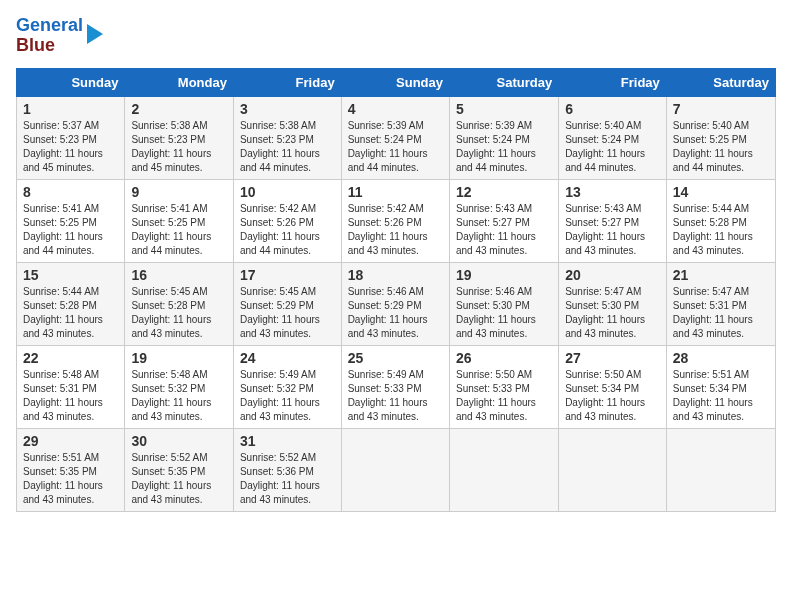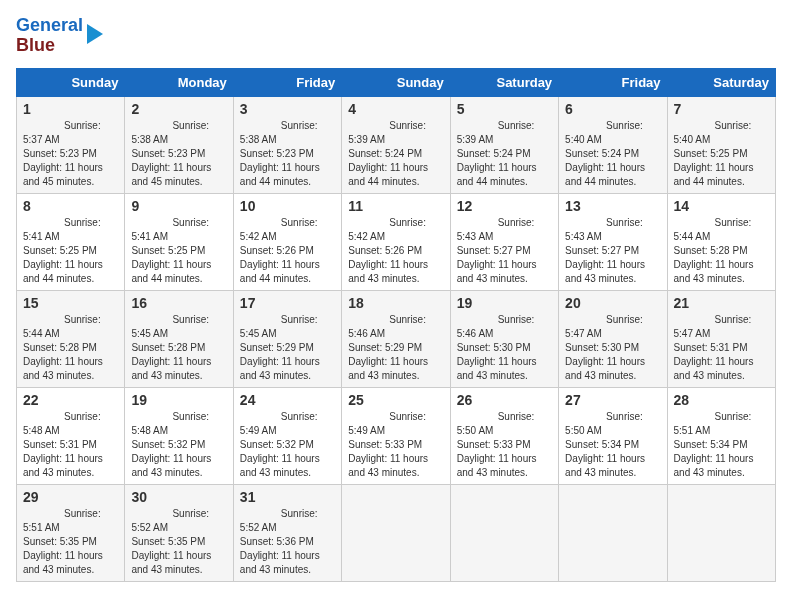--- a/index.html
+++ b/index.html
@@ -80,21 +80,20 @@
       font-size: 14px;
       font-weight: bold;
       color: #333;
       display: block;
       margin-bottom: 2px;
     }
     .day-info {
       font-size: 10px;
       color: #333;
       line-height: 1.4;
-      margin-left: 41px;
     }
     .empty-cell {
       background-color: #f5f5f5;
     }
   </style>
 </head>
 <body>
 
 <div class="header">
   <div class="logo">

